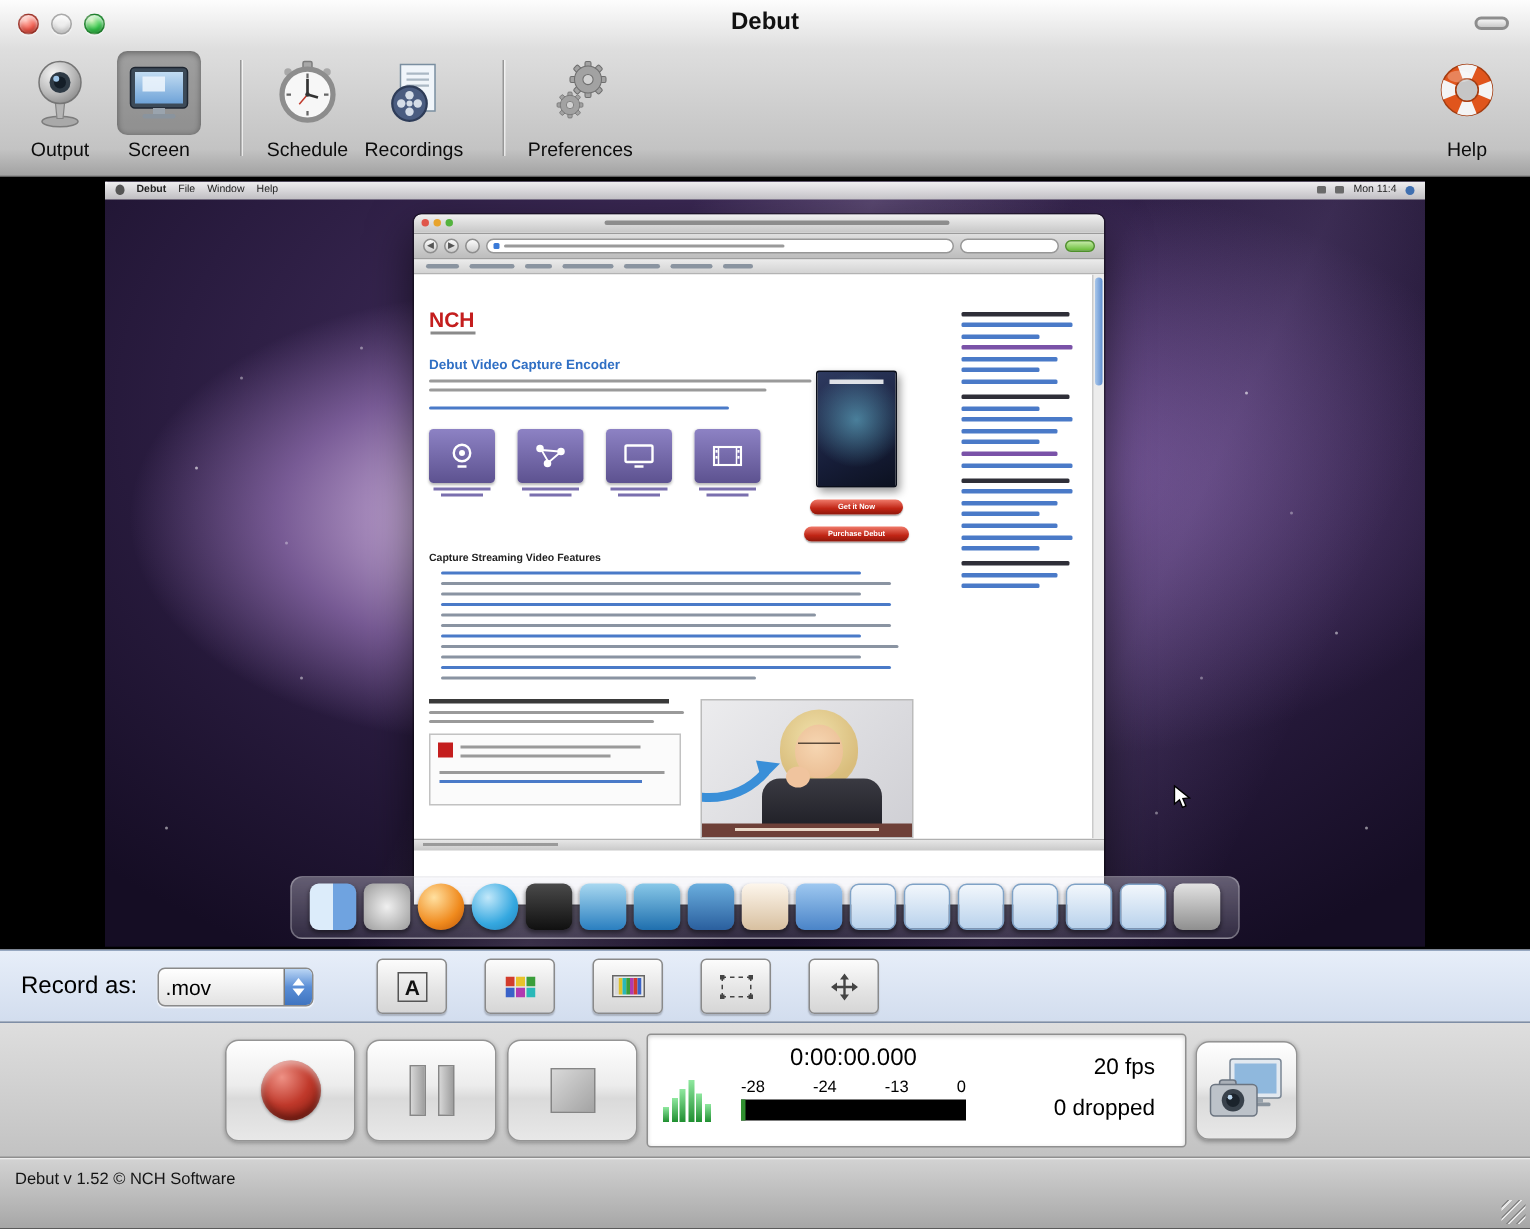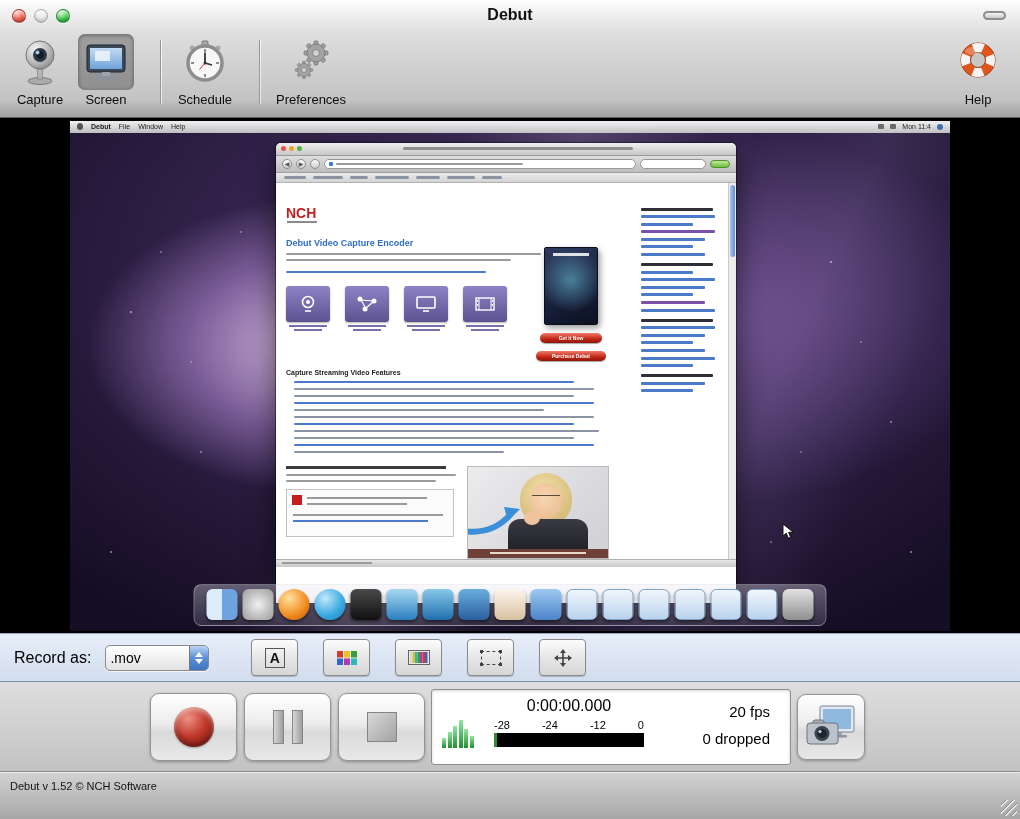--- a/index.html
+++ b/index.html
@@ -262,21 +262,21 @@
             </radialGradient>
               </defs>
             <ellipse cx="24" cy="43" rx="12" ry="3.5" fill="#a9a9a9" stroke="#7c7c7c"></ellipse>
             <path d="M21 31 L27 31 L26 41 L22 41 Z" fill="#b5b5b5" stroke="#848484" stroke-width="0.8"></path>
             <circle cx="24" cy="17" r="14" fill="url(#g-cam)" stroke="#757575"></circle>
             <circle cx="24" cy="17" r="7" fill="#2e3a45"></circle>
             <circle cx="24" cy="17" r="4" fill="#141e28"></circle>
             <circle cx="21.5" cy="14.5" r="2" fill="#9fc6e8"></circle>
           </svg>
         </div>
-        <div class="tb-label">Capture</div>
+        <div class="tb-label">Output</div>
       </div>
 
 
       <div class="tb-item">
         <div class="tb-icon selected">
           <svg width="48" height="48" viewBox="0 0 48 48">
             <defs>
                 <linearGradient id="g-scr" x1="0" y1="0" x2="0" y2="1">
               <stop offset="0" stop-color="#c2dcf2"></stop>
                   <stop offset="1" stop-color="#6fa3d8"></stop>
@@ -304,20 +304,35 @@
             <path d="M24 11 V14 M24 36 V39 M10 25 H13 M35 25 H38" stroke="#666" stroke-width="1.5"></path>
             <path d="M24 25 L24 14.5" stroke="#333" stroke-width="1.8"></path>
             <path d="M24 25 L31 27" stroke="#333" stroke-width="1.8"></path>
             <path d="M24 25 L18.5 31.5" stroke="#c0392b" stroke-width="1"></path>
             <circle cx="24" cy="25" r="1.5" fill="#333"></circle>
           </svg>
         </div>
         <div class="tb-label">Schedule</div>
       </div>
 
+      <div class="tb-item">
+        <div class="tb-icon">
+          <svg width="48" height="48" viewBox="0 0 48 48">
+            <rect x="15" y="5" width="23" height="31" fill="#f0f5fa" stroke="#7a8ea0"></rect>
+            <path d="M19 11 H34 M19 15 H34 M19 19 H34" stroke="#aab8c4" stroke-width="1.5"></path>
+            <circle cx="21" cy="31" r="11.5" fill="#4a5c80" stroke="#2e3c58" stroke-width="1.5"></circle>
+            <circle cx="21" cy="25.5" r="2.8" fill="#d5dde8"></circle>
+              <circle cx="21" cy="36.5" r="2.8" fill="#d5dde8"></circle>
+            <circle cx="15.5" cy="31" r="2.8" fill="#d5dde8"></circle>
+              <circle cx="26.5" cy="31" r="2.8" fill="#d5dde8"></circle>
+            <circle cx="21" cy="31" r="2" fill="#d5dde8"></circle>
+          </svg>
+        </div>
+        <div class="tb-label">Recordings</div>
+      </div>
 
       <div class="tb-sep"></div>
 
       <div class="tb-item">
         <div class="tb-icon">
           <svg width="48" height="48" viewBox="0 0 48 48">
             <g fill="#a2a2a2" stroke="#6f6f6f" stroke-width="0.7">
               <g transform="translate(29,15)">
                 <rect x="-2" y="-12" width="4" height="7" rx="1"></rect>
                 <rect x="-2" y="-12" width="4" height="7" rx="1" transform="rotate(45)"></rect>
@@ -652,21 +667,21 @@
           <i></i>
           <i></i>
           <i></i>
           <i></i>
           <i></i>
         </div>
       <div class="timer">0:00:00.000</div>
       <div class="ticks">
         <span>-28</span>
         <span>-24</span>
-        <span>-12</span>
+        <span>-13</span>
         <span>0</span>
       </div>
       <div class="meter-bar">
           <i></i>
         </div>
       <div class="fps">20 fps</div>
       <div class="dropped">0 dropped</div>
     </div>
 
     <div class="snap-btn">

